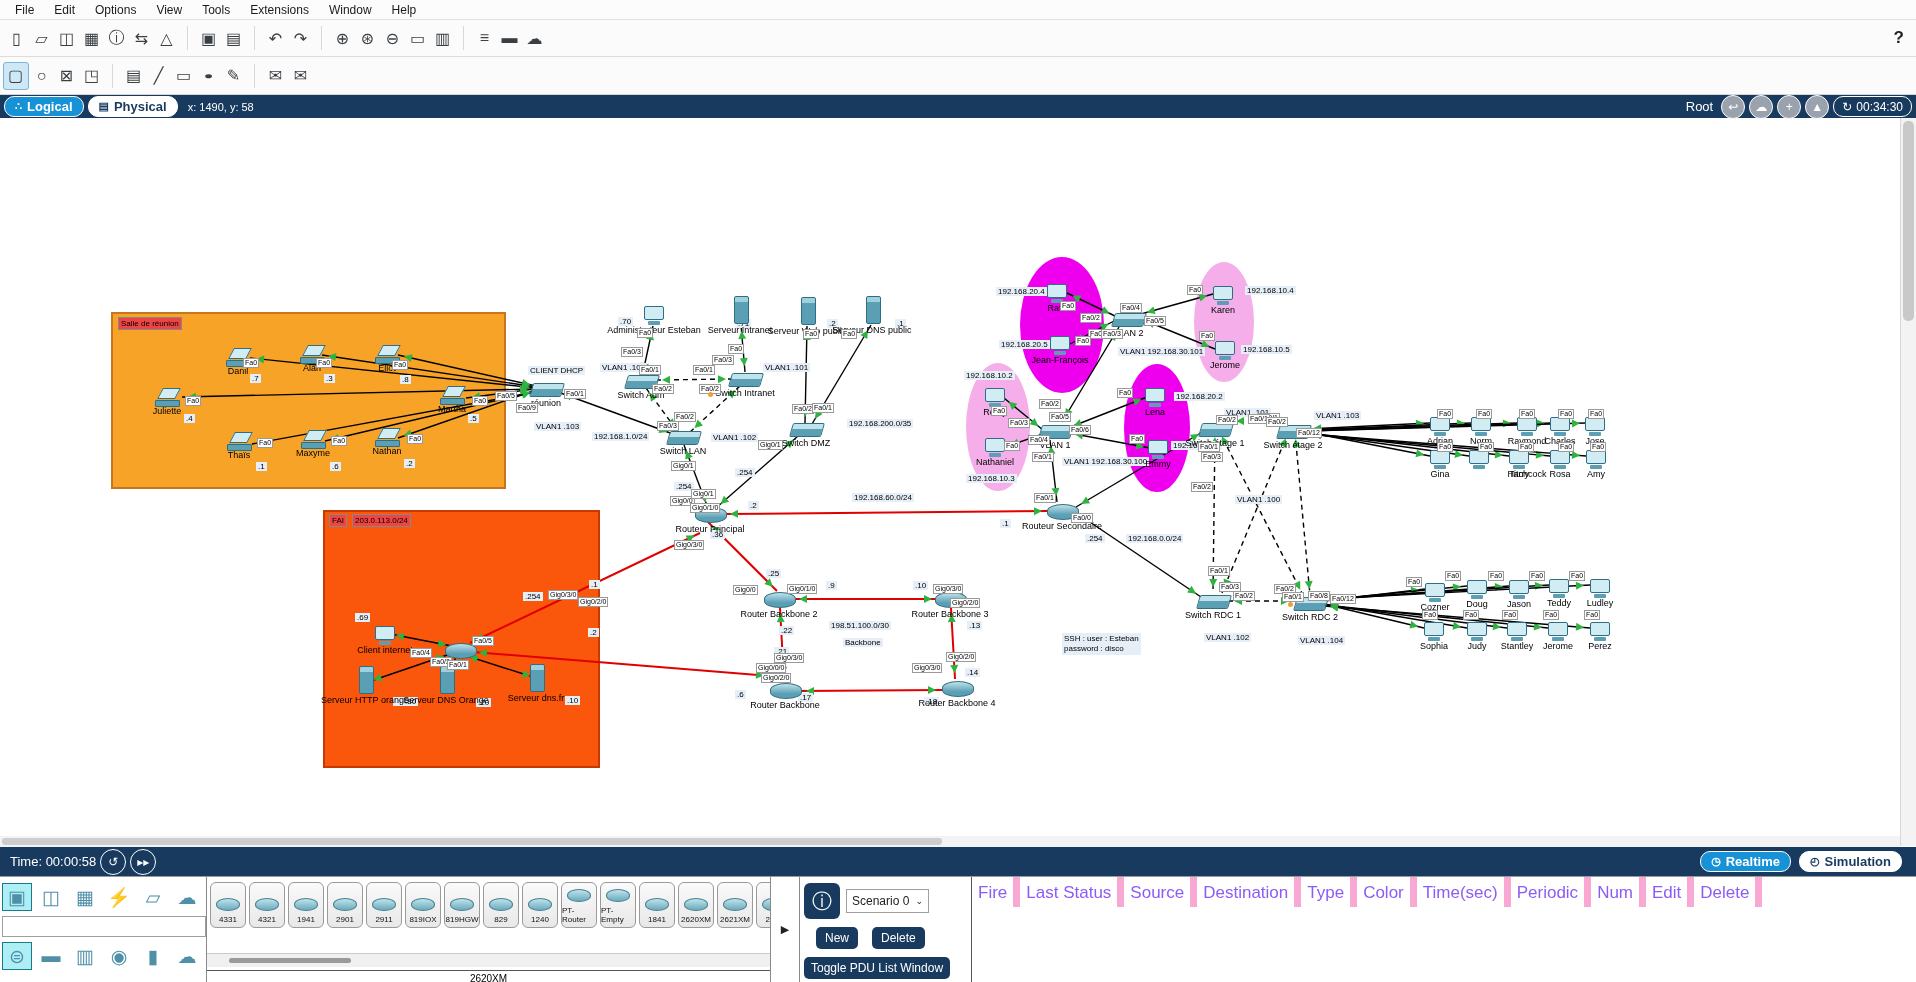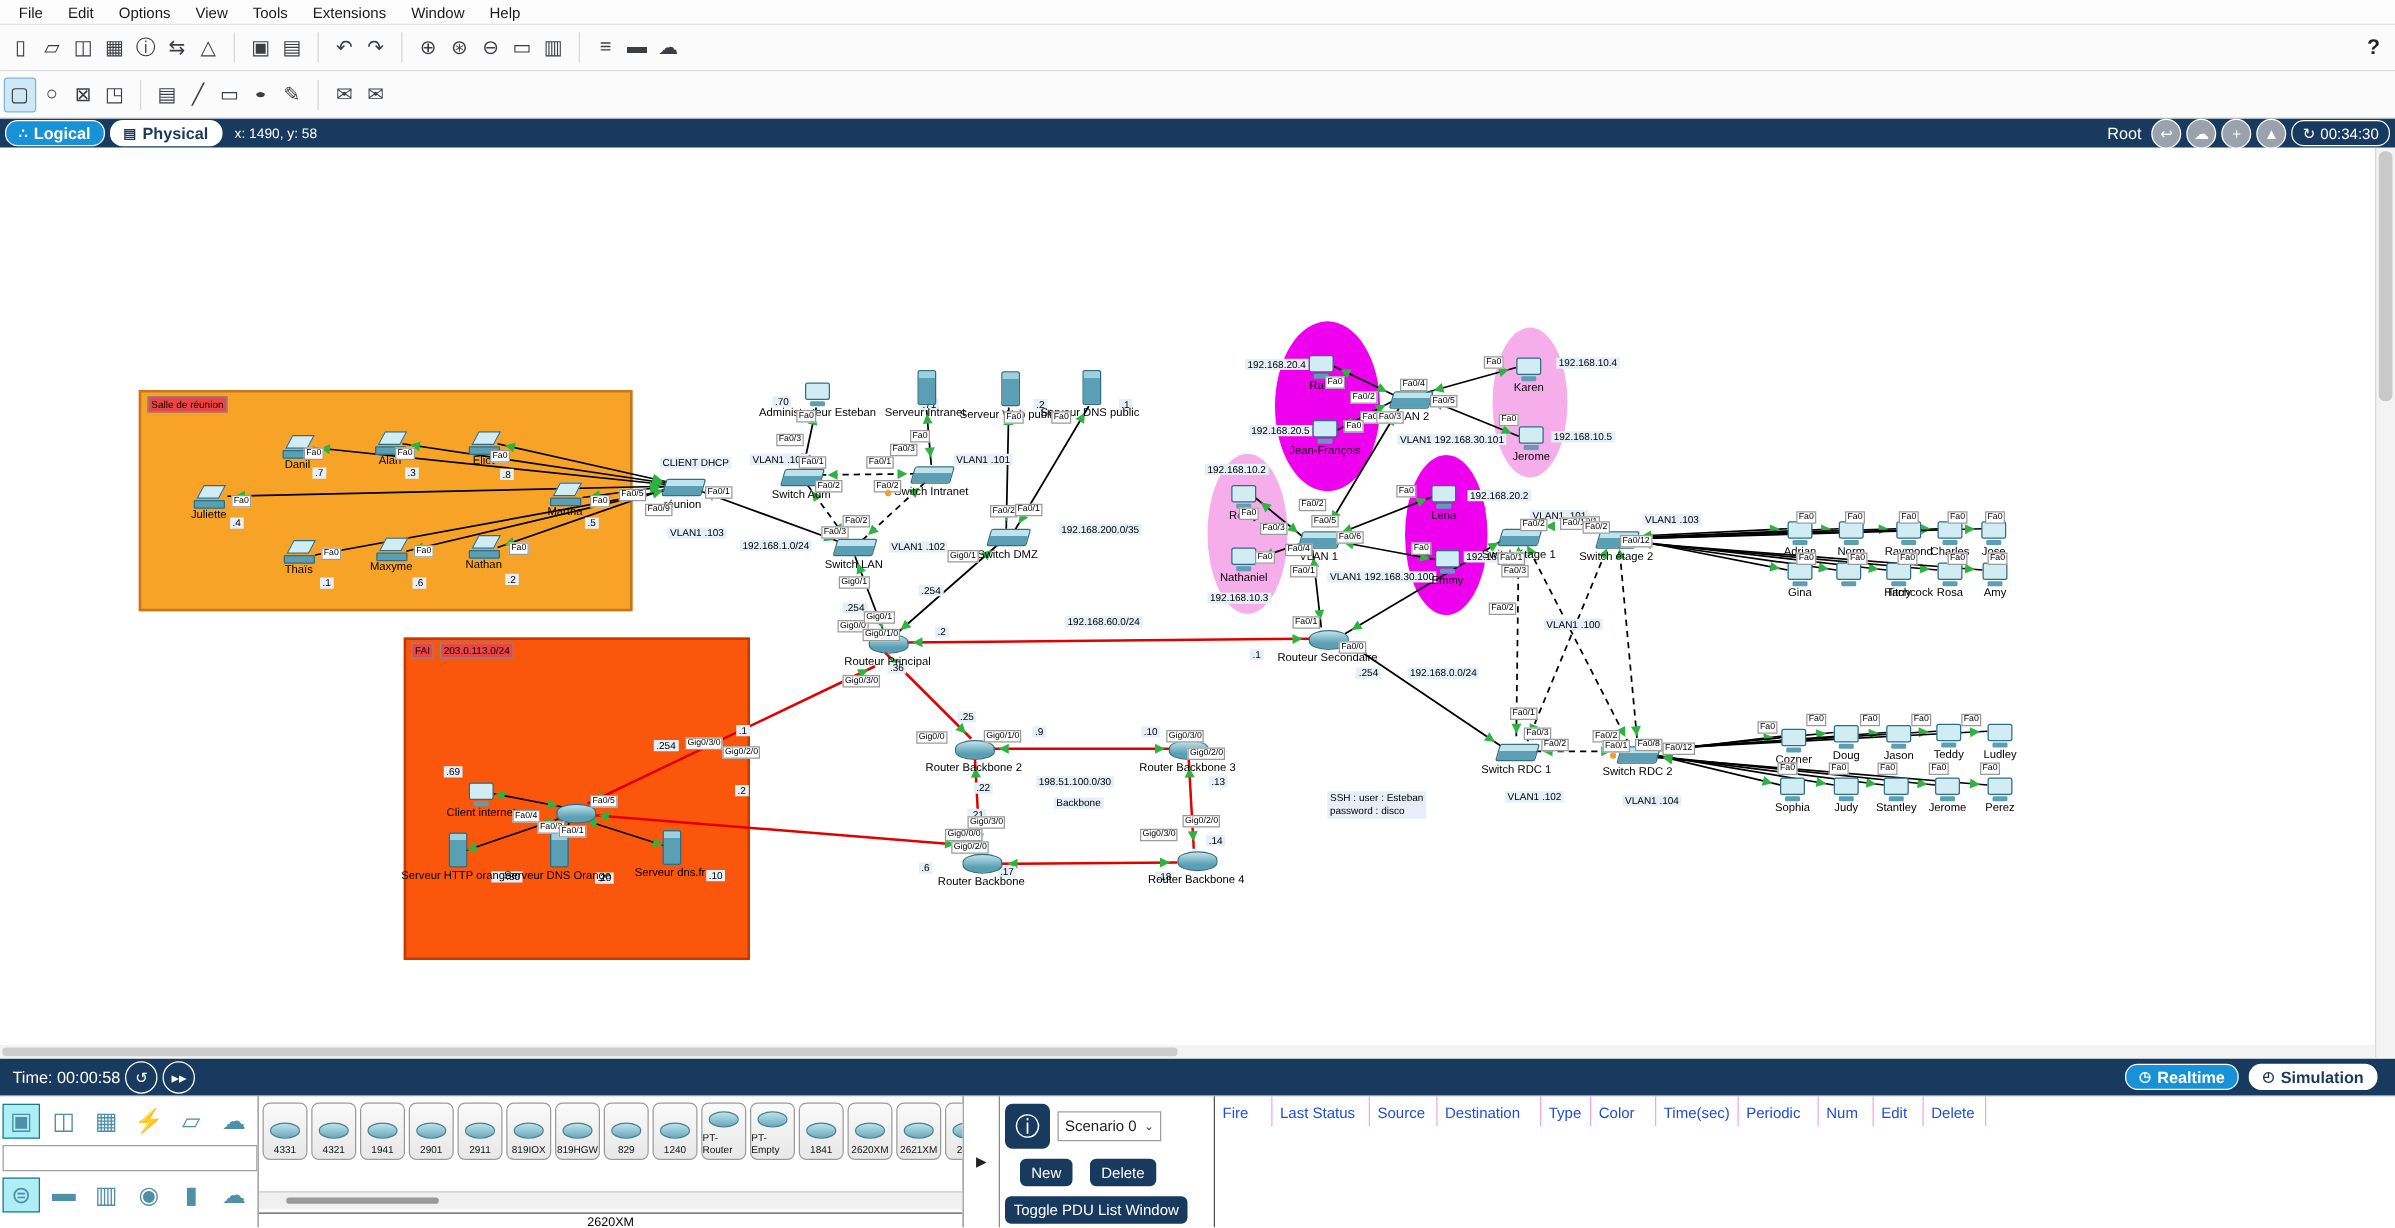--- a/index.html
+++ b/index.html
@@ -49,21 +49,21 @@
   .mcaption{position:absolute;left:0;right:0;top:93px;border-top:1px solid #555;text-align:center;font-size:10px;padding-top:2px;}
   .panel-arrow{width:28px;display:flex;align-items:center;justify-content:center;color:#222;font-size:11px;border-right:1px solid #8a8a8a;cursor:pointer;}
   .pdu-controls{width:172px;padding:6px 4px;border-right:1px solid #555;box-sizing:border-box;}
   .pdu-row1{display:flex;align-items:center;gap:6px;}
   .ibtn{width:36px;height:36px;background:#183A5E;border-radius:6px;color:#fff;display:flex;align-items:center;justify-content:center;font-size:20px;cursor:pointer;}
   .scen-select{height:22px;border:1px solid #9f9f9f;background:#fff;font-size:12px;display:flex;align-items:center;padding:0 5px;gap:6px;cursor:pointer;color:#222;}
   .navybtn{background:#183A5E;color:#fff;border-radius:5px;font-size:12px;padding:4px 9px;display:inline-block;cursor:pointer;}
   .pdu-row2{margin-top:8px;display:flex;gap:14px;padding-left:12px;}
   .togglebtn{margin-top:8px;background:#183A5E;color:#fff;border-radius:5px;font-size:12px;padding:4px 7px;display:inline-block;cursor:pointer;white-space:nowrap;}
   .pdu-table{flex:1;display:flex;align-items:flex-start;}
-  .pcol{font-size:12px;color:#1d4ed8;padding:6px 6px 4px 6px;border-right:1px solid #f9a8d4;white-space:nowrap;box-sizing:border-box;}
+  .pcol{font-size:17px;color:#8b5cf6;padding:6px 6px 4px 6px;border-right:7px solid #f9a8d4;white-space:nowrap;box-sizing:border-box;}
   
   .net-layer{position:absolute;left:0;top:0;width:1916px;height:982px;z-index:1;}
   .canvas-bg{position:absolute;left:0;top:118px;width:1916px;height:729px;background:#fff;}
   .zone{position:absolute;}
   .vscroll{position:absolute;left:1900px;top:118px;width:16px;height:728px;background:#f3f3f3;border-left:1px solid #d8d8d8;z-index:2;}
   .vthumb{position:absolute;left:2px;top:3px;width:11px;height:200px;background:#c9c9c9;border-radius:5px;}
   .hscroll{position:absolute;left:0;top:836px;width:1900px;height:11px;background:#f3f3f3;z-index:2;}
   .hthumb{position:absolute;left:2px;top:2px;width:940px;height:7px;background:#cdcdcd;border-radius:3px;}
   svg.links{position:absolute;left:0;top:0;z-index:3;pointer-events:none;}
   .nlab{position:absolute;font-size:8px;line-height:9px;background:#E6EEF7;padding:0 2px;white-space:nowrap;color:#000;z-index:4;}

